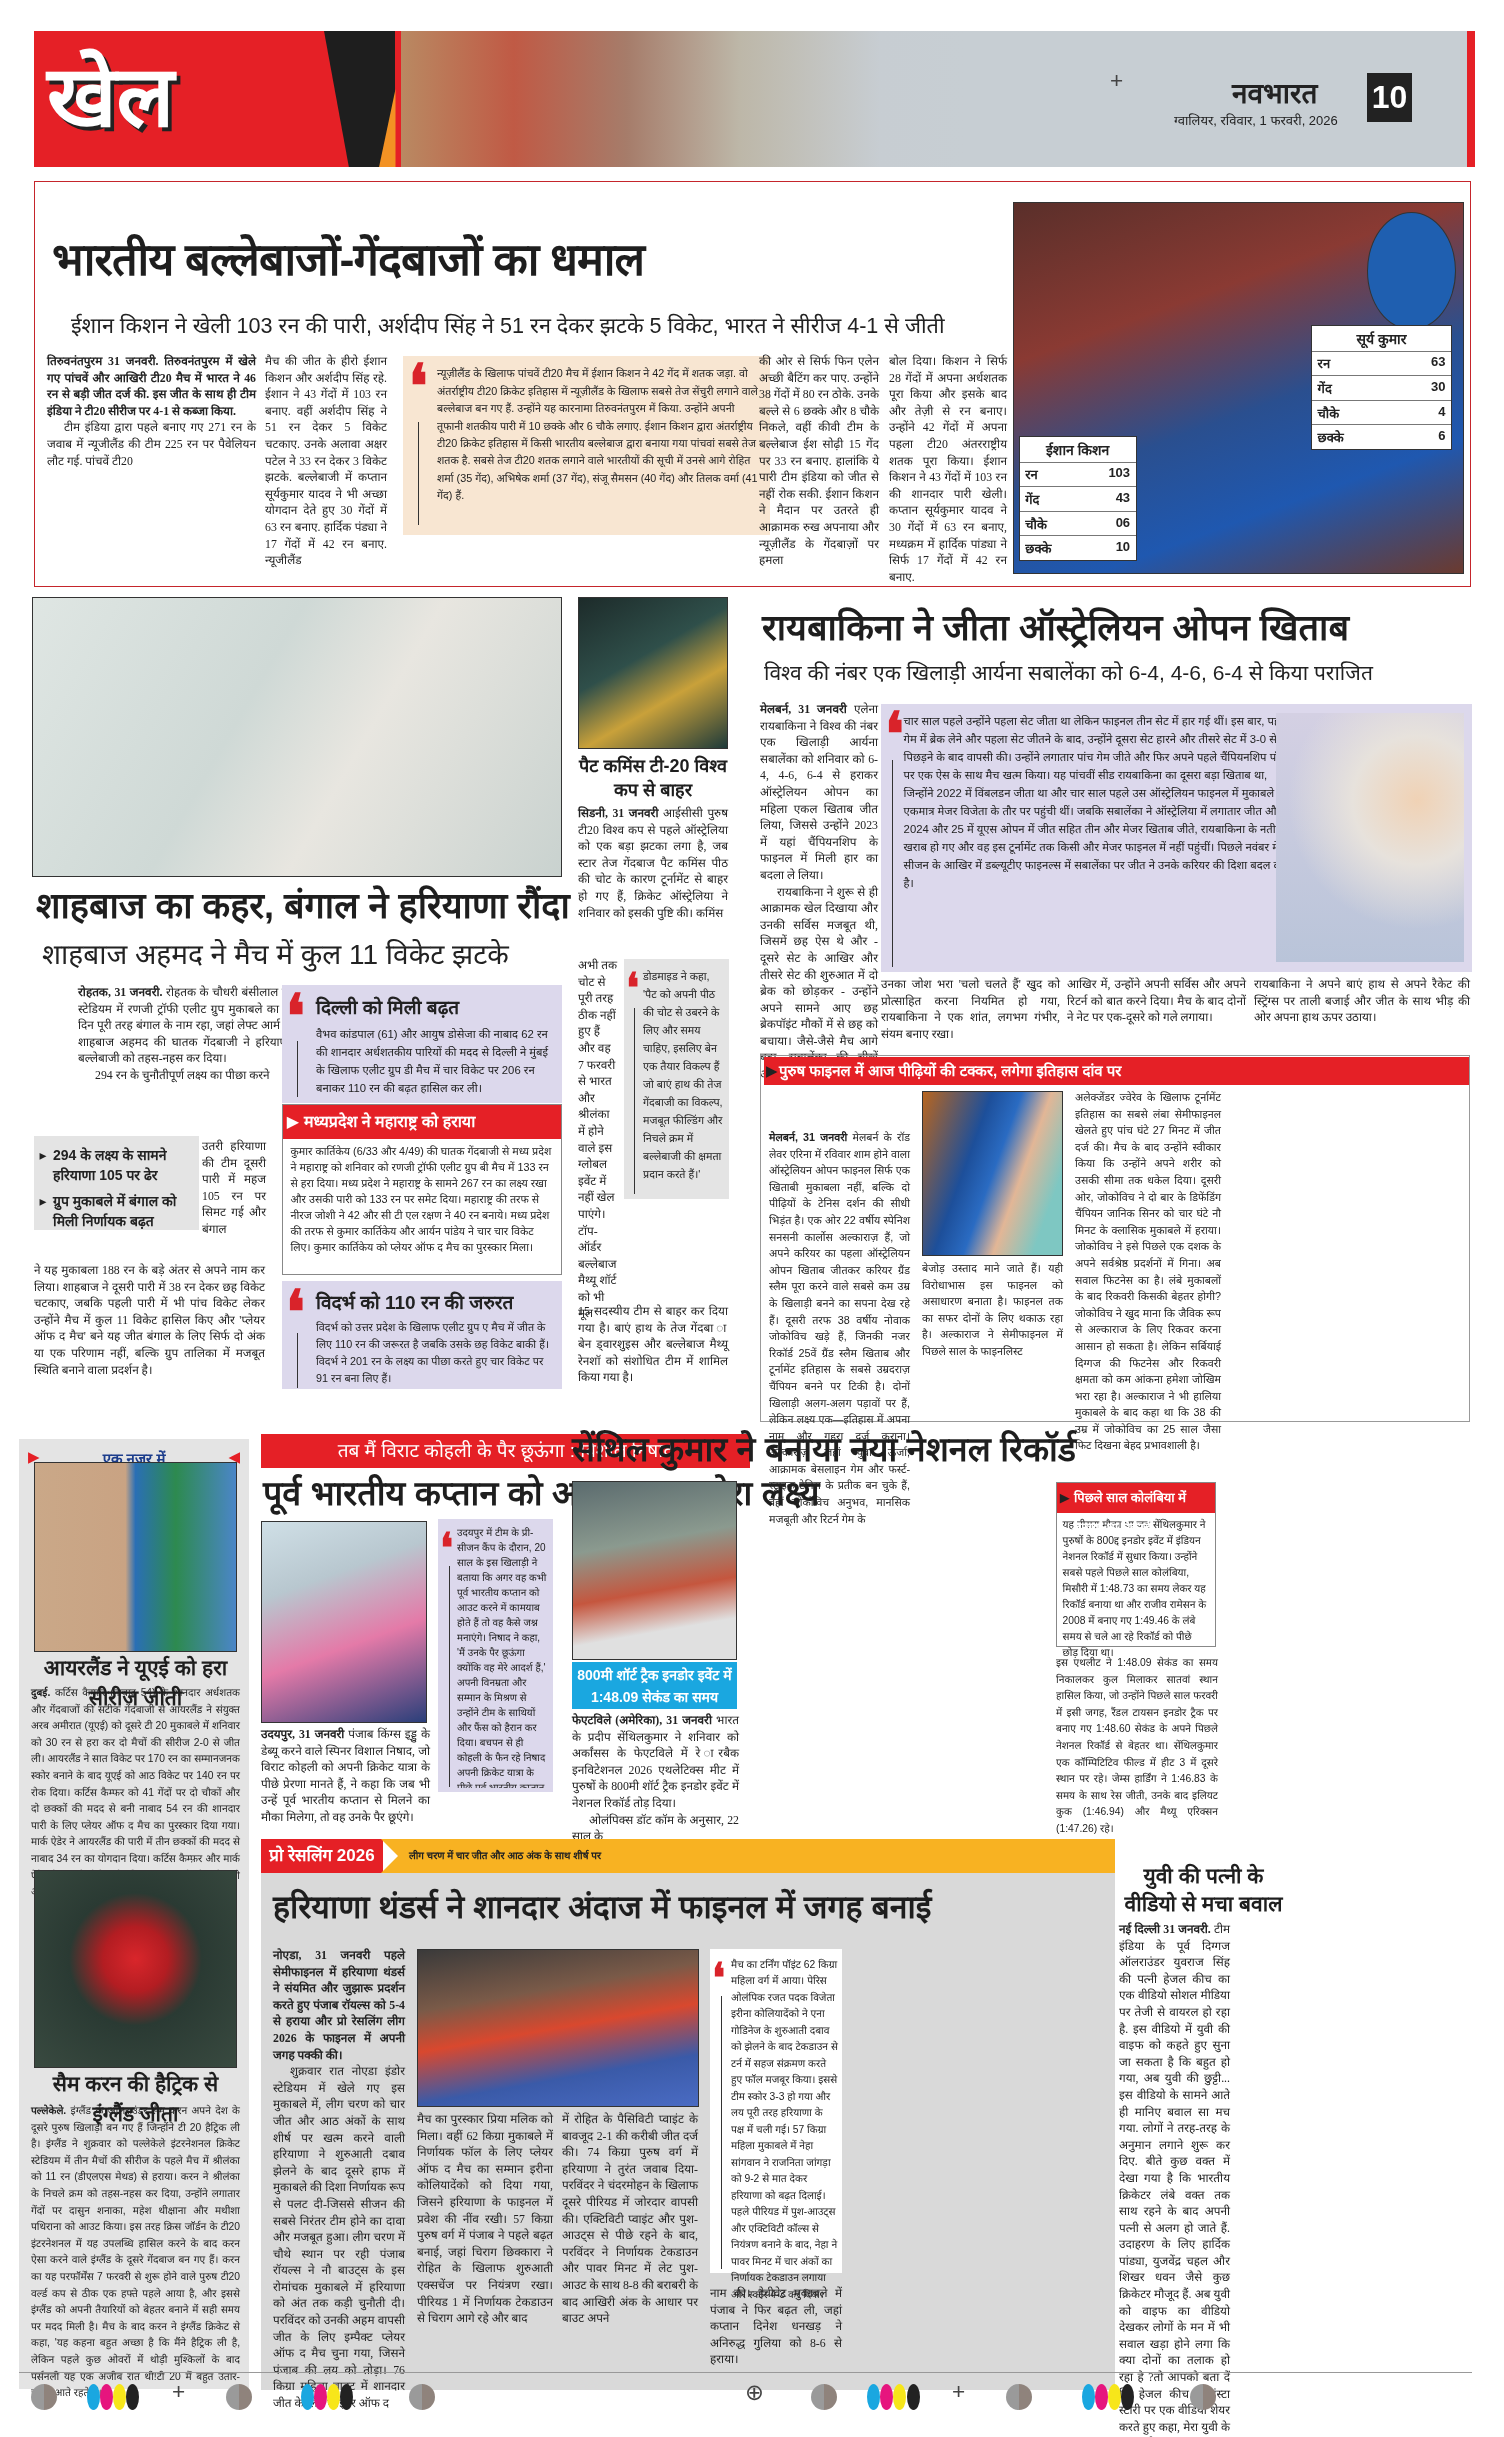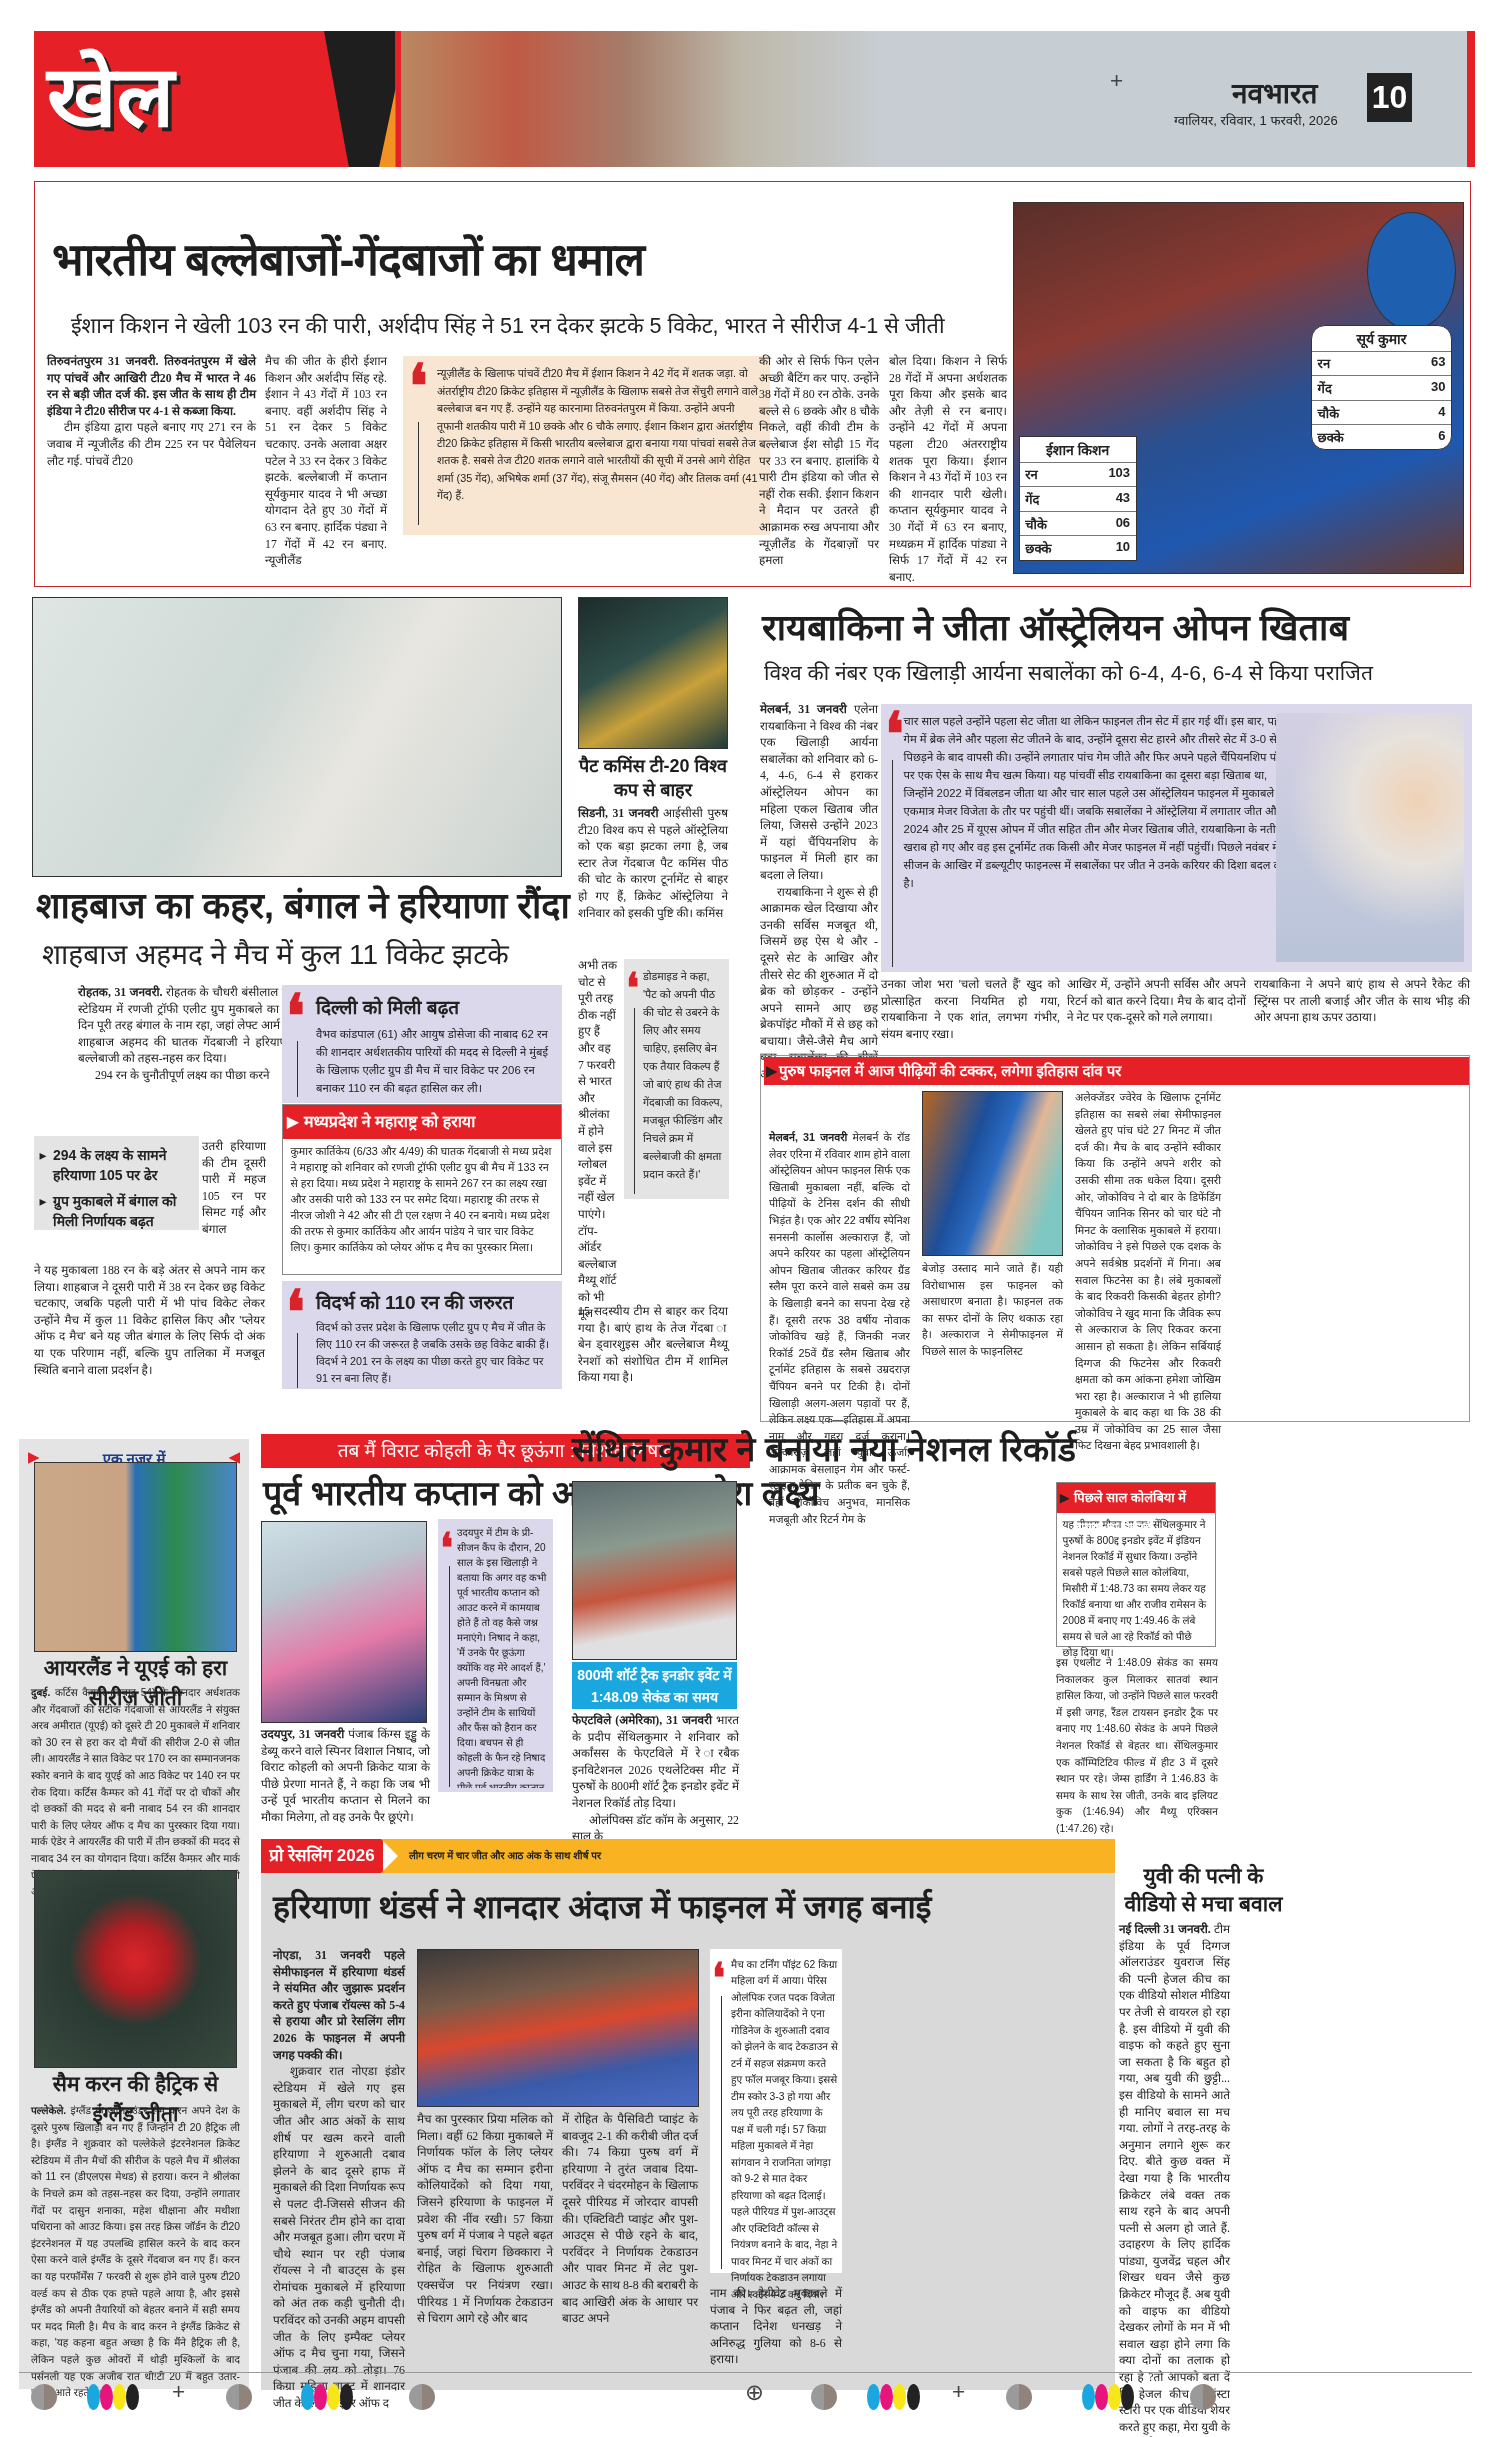--- a/index.html
+++ b/index.html
@@ -71,21 +71,21 @@
 </div>
 <div class="abs" style="left:760px;top:353px;width:0;"></div>
 <div class="abs" style="left:759px;top:353px;width:120px;">
   <p>की ओर से सिर्फ फिन एलेन अच्छी बैटिंग कर पाए. उन्होंने 38 गेंदों में 80 रन ठोके. उनके बल्ले से 6 छक्के और 8 चौके निकले, वहीं कीवी टीम के बल्लेबाज ईश सोढ़ी 15 गेंद पर 33 रन बनाए. हालांकि ये पारी टीम इंडिया को जीत से नहीं रोक सकी. ईशान किशन ने मैदान पर उतरते ही आक्रामक रुख अपनाया और न्यूज़ीलैंड के गेंदबाज़ों पर हमला</p>
 </div>
 <div class="abs" style="left:889px;top:353px;width:118px;">
   <p>बोल दिया। किशन ने सिर्फ 28 गेंदों में अपना अर्धशतक पूरा किया और इसके बाद और तेज़ी से रन बनाए। उन्होंने 42 गेंदों में अपना पहला टी20 अंतरराष्ट्रीय शतक पूरा किया। ईशान किशन ने 43 गेंदों में 103 रन की शानदार पारी खेली। कप्तान सूर्यकुमार यादव ने 30 गेंदों में 63 रन बनाए, मध्यक्रम में हार्दिक पांड्या ने सिर्फ 17 गेंदों में 42 रन बनाए.</p>
 </div>
 <div class="abs photo" style="left:1013px;top:202px;width:451px;height:372px;background:linear-gradient(160deg,#5a2f2a 0%,#8a3a33 30%,#2a4f8f 55%,#1f58b0 75%,#6b3a2f 100%);">
   <div class="abs" style="left:353px;top:9.4px;width:89px;height:118px;border-radius:50%;background:#1f5fb0;border:1.9px solid #333;"></div>
-  <div class="abs stat-table" style="left:297px;top:122px;width:141px;border-radius:14px;">
+  <div class="abs stat-table" style="left:297px;top:122px;width:141px;">
     <div class="title">सूर्य कुमार</div>
     <div class="row">
         <span>रन</span>
         <span>63</span>
       </div>
     <div class="row">
         <span>गेंद</span>
         <span>30</span>
       </div>
     <div class="row">

